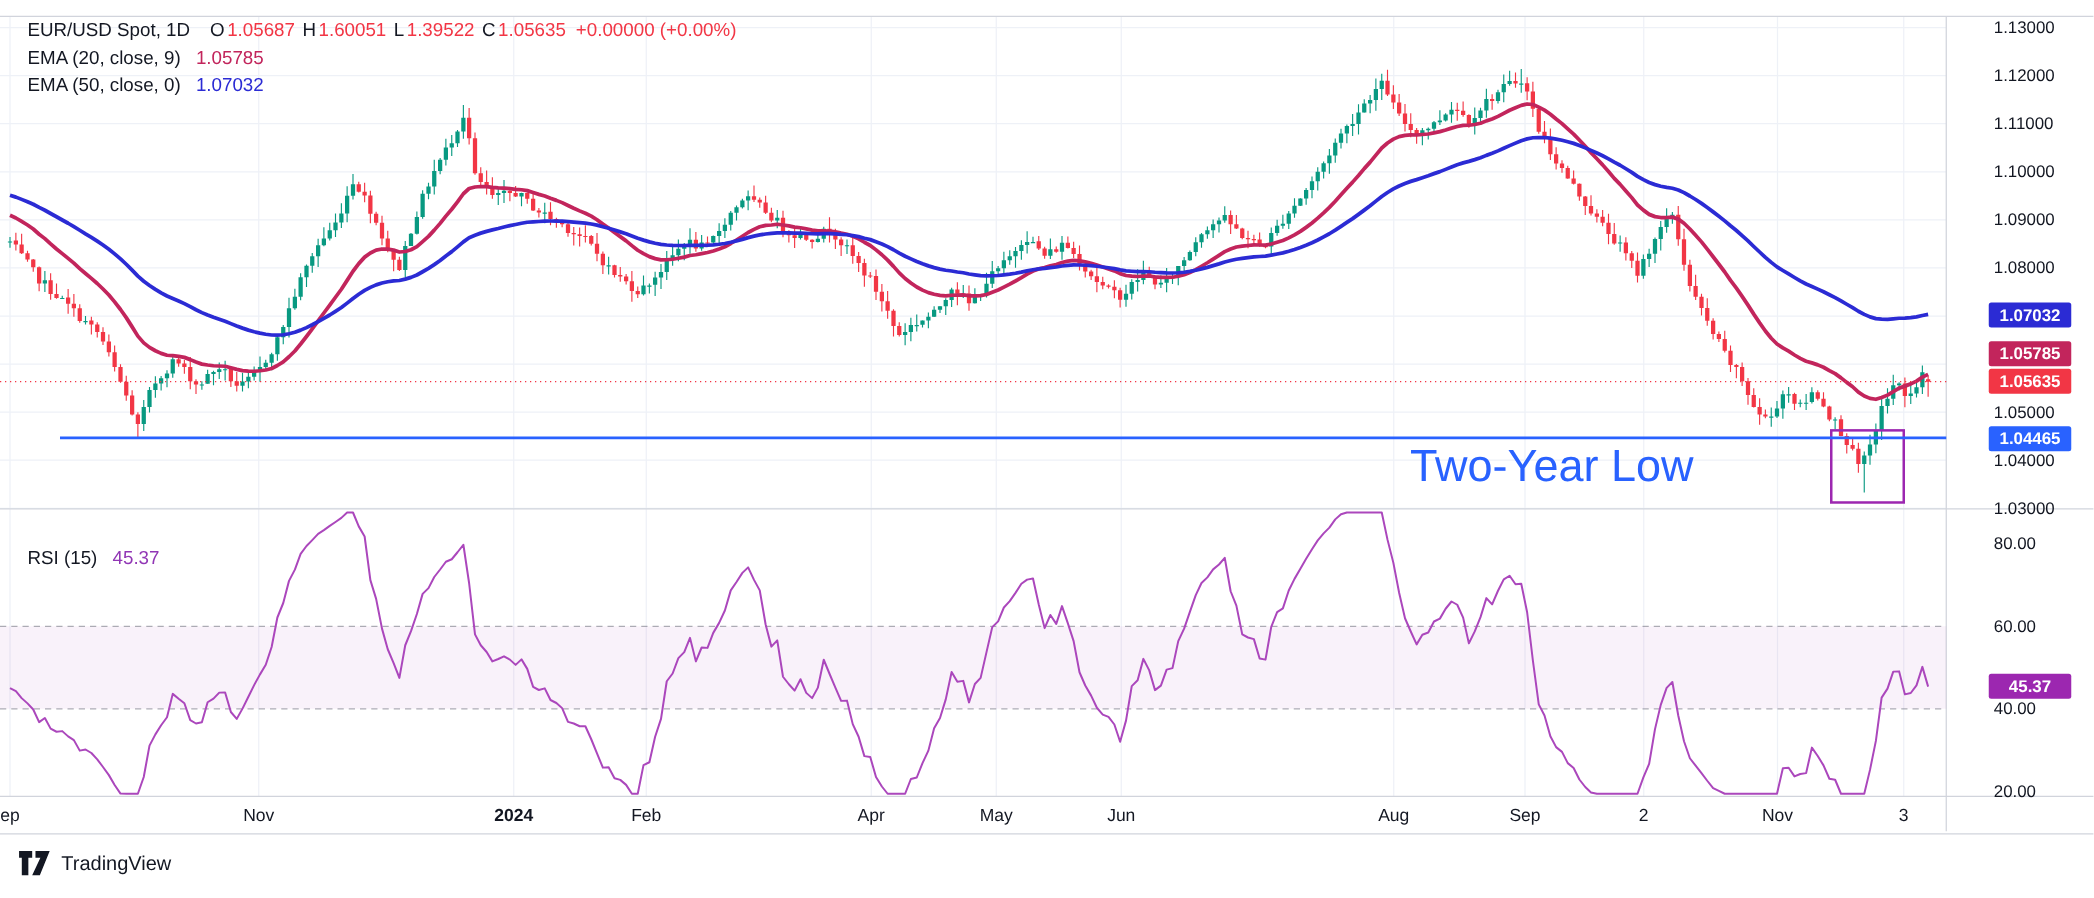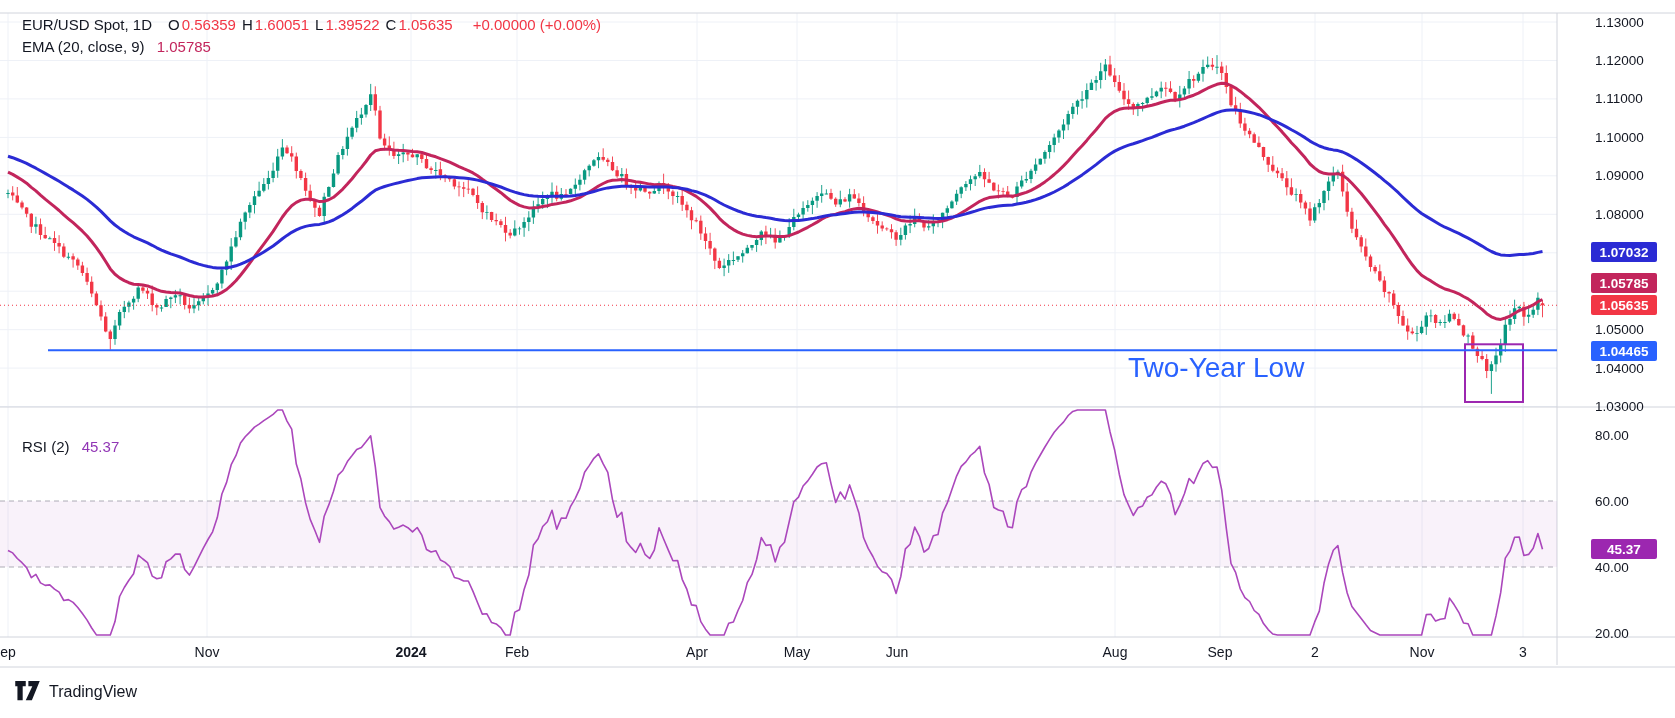--- a/index.html
+++ b/index.html
@@ -9,21 +9,21 @@
   .legend{position:absolute;left:22px;top:14px;font-size:15px;line-height:22px;}
   .lrow{white-space:nowrap;}
   .sym{margin-right:10px;}
   .k{color:#131722;margin-left:6px;}
   .v{margin-left:2px;}
   .red{color:#f23645;}
   .ema20c{color:#c2255c;}
   .ema50c{color:#2b2bd4;}
   .rsic{color:#9136b5;}
   .rsilegend{position:absolute;left:22px;top:438px;font-size:15px;}
-  .annot{position:absolute;left:1128px;top:352px;font-size:28px;color:#2962ff;}
+  .annot{position:absolute;left:1128px;top:352px;font-size:36px;color:#2962ff;}
   .footer{position:absolute;left:14px;top:680px;display:flex;align-items:flex-end;gap:8px;}
   .brand{font-size:16px;font-weight:500;color:#131722;}
   .tvlogo svg{display:block;}
 </style>
 </head>
 <body>
 
 <div class="stage">
   <svg id="cv" width="1675" height="718" viewBox="0 0 1675 718">
       <g stroke="#eef1f7" stroke-width="1">
@@ -111,30 +111,34 @@
         <text x="1115" y="657" font-family="&quot;Liberation Sans&quot;,sans-serif" font-size="14" fill="#131722" text-anchor="middle" font-weight="400">Aug</text>
         <text x="1220" y="657" font-family="&quot;Liberation Sans&quot;,sans-serif" font-size="14" fill="#131722" text-anchor="middle" font-weight="400">Sep</text>
         <text x="1315" y="657" font-family="&quot;Liberation Sans&quot;,sans-serif" font-size="14" fill="#131722" text-anchor="middle" font-weight="400">2</text>
         <text x="1422" y="657" font-family="&quot;Liberation Sans&quot;,sans-serif" font-size="14" fill="#131722" text-anchor="middle" font-weight="400">Nov</text>
         <text x="1523" y="657" font-family="&quot;Liberation Sans&quot;,sans-serif" font-size="14" fill="#131722" text-anchor="middle" font-weight="400">3</text>
       </g>
     </svg>
 
   <div class="legend">
     <div class="lrow">
-      <span class="sym">EUR/USD Spot, 1D</span><span class="k">O</span><span class="v red">0.56359</span><span class="k">H</span><span class="v red">1.60051</span><span class="k">L</span><span class="v red">1.39522</span><span class="k">C</span><span class="v red">1.05635</span><span class="v red" style="margin-left:20px">+0.00000 (+0.00%)</span>
+      <span class="sym">EUR/USD Spot, 1D</span><span class="k">O</span><span class="v red">1.05687</span><span class="k">H</span><span class="v red">1.60051</span><span class="k">L</span><span class="v red">1.39522</span><span class="k">C</span><span class="v red">1.05635</span><span class="v red" style="margin-left:8px">+0.00000 (+0.00%)</span>
     </div>
     <div class="lrow">
       <span>EMA (20, close, 9)</span>
       <span class="v ema20c" style="margin-left:8px">1.05785</span>
     </div>
+    <div class="lrow">
+      <span>EMA (50, close, 0)</span>
+      <span class="v ema50c" style="margin-left:8px">1.07032</span>
+    </div>
   </div>
 
   <div class="rsilegend">
-    <span>RSI (2)</span>
+    <span>RSI (15)</span>
     <span class="v rsic" style="margin-left:8px">45.37</span>
   </div>
 
   <div class="annot">Two-Year Low</div>
 
   <div class="footer">
     <span class="tvlogo">
       <svg width="27" height="21" viewBox="0 0 30 24" fill="#131722">
         <path d="M1 1h12v6h-3.5v16h-6V7H1z"></path>
         <path d="M16 1h13l-9 22h-7l7.5-16H16z"></path>

